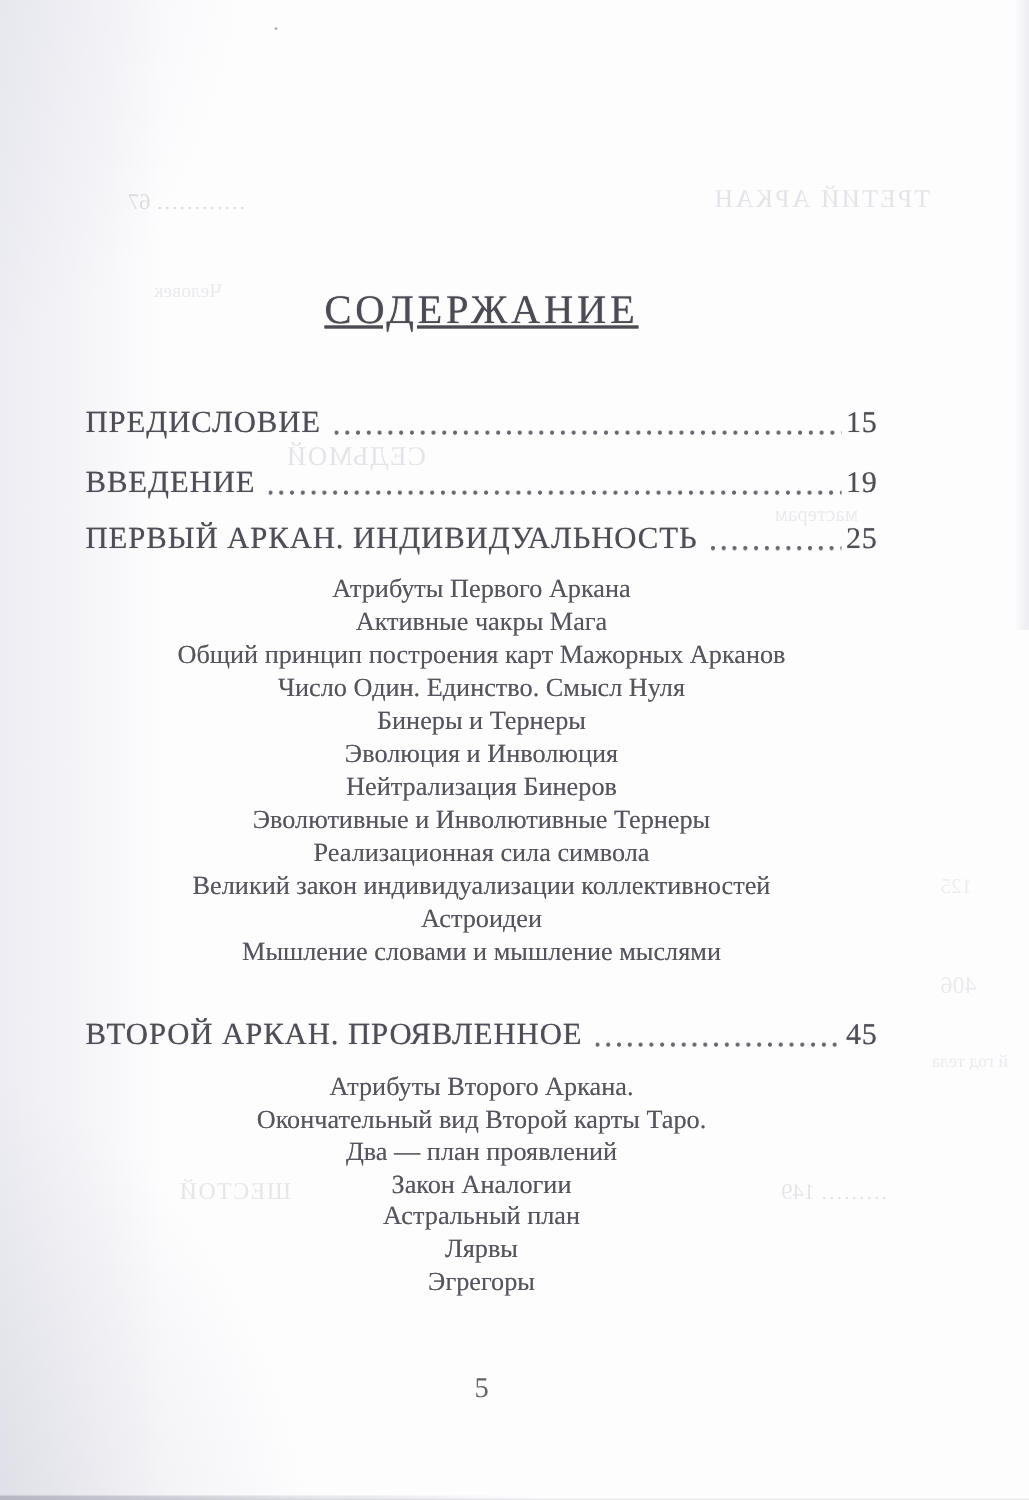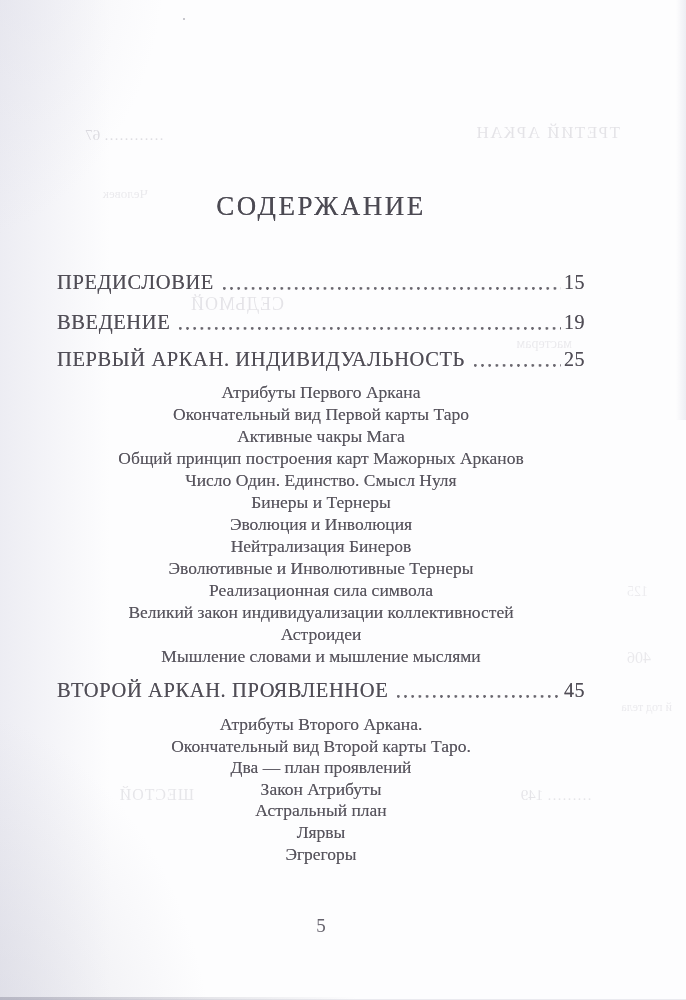--- a/index.html
+++ b/index.html
@@ -20,20 +20,21 @@
     background:rgba(180,180,196,0.25);}
   .speck{position:absolute;left:183px;top:18px;width:2px;height:2px;border-radius:50%;
     background:rgba(110,110,125,0.5);}
 
   .content{position:absolute;left:57px;top:0;width:528px;height:1000px;}
 
   .doc-title{
     position:absolute;top:191px;left:0;width:100%;text-align:center;
     font-size:27px;letter-spacing:2.5px;color:#4c4a53;
     text-shadow:0 0 0.6px rgba(76,74,83,0.8);
+    text-decoration:underline;
   }
 
   .toc-row{
     position:absolute;left:0;right:0;display:flex;align-items:baseline;
     font-size:20.5px;letter-spacing:0.6px;color:#504d56;white-space:nowrap;
     text-shadow:0 0 0.5px rgba(80,77,86,0.65);
   }
   .r1{top:271px}.r2{top:311px}.r3{top:348px}.r4{top:679px}
   .toc-label{flex:0 0 auto;}
   .leader{
@@ -110,21 +111,20 @@
     </div>
 
     <div class="toc-row r3">
       <span class="toc-label">ПЕРВЫЙ АРКАН. ИНДИВИДУАЛЬНОСТЬ</span>
       <span class="leader"></span>
       <span class="toc-num">25</span>
     </div>
 
     <div class="sublist sublist-1">
         <div class="subline">Атрибуты Первого Аркана</div>
-        <div class="subline">Окончательный вид Первой карты Таро</div>
         <div class="subline">Активные чакры Мага</div>
         <div class="subline">Общий принцип построения карт Мажорных Арканов</div>
         <div class="subline">Число Один. Единство. Смысл Нуля</div>
         <div class="subline">Бинеры и Тернеры</div>
         <div class="subline">Эволюция и Инволюция</div>
         <div class="subline">Нейтрализация Бинеров</div>
         <div class="subline">Эволютивные и Инволютивные Тернеры</div>
         <div class="subline">Реализационная сила символа</div>
         <div class="subline">Великий закон индивидуализации коллективностей</div>
         <div class="subline">Астроидеи</div>
@@ -134,21 +134,21 @@
     <div class="toc-row r4">
       <span class="toc-label">ВТОРОЙ АРКАН. ПРОЯВЛЕННОЕ</span>
       <span class="leader"></span>
       <span class="toc-num">45</span>
     </div>
 
     <div class="sublist sublist-2">
         <div class="subline">Атрибуты Второго Аркана.</div>
         <div class="subline">Окончательный вид Второй карты Таро.</div>
         <div class="subline">Два — план проявлений</div>
-        <div class="subline">Закон Атрибуты</div>
+        <div class="subline">Закон Аналогии</div>
         <div class="subline">Астральный план</div>
         <div class="subline">Лярвы</div>
         <div class="subline">Эгрегоры</div>
       </div>
 
     <div class="pagenum">5</div>
 
   </div>
 </div>
 

